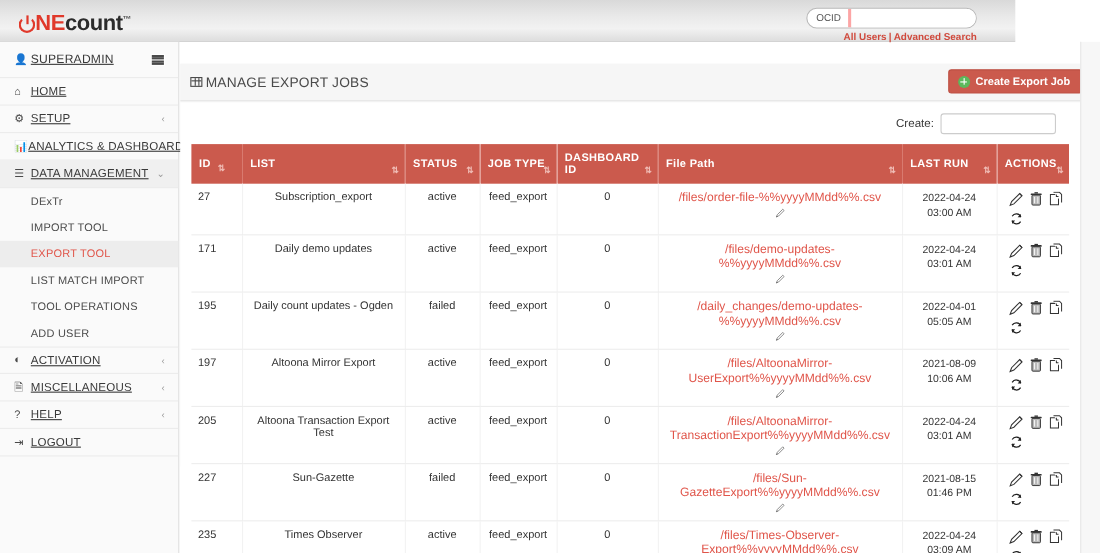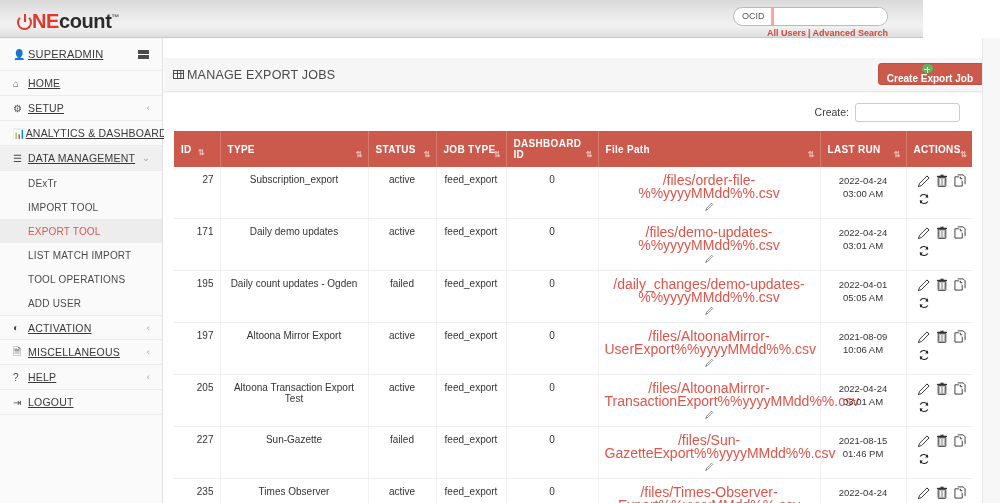--- a/index.html
+++ b/index.html
@@ -144,21 +144,20 @@
   }
   .create-btn {
     position: absolute; right: 16px; top: 5px;
     height: 22px; padding: 0 10px 0 8px;
     background: #cb5a4d;
     border: 1px solid #bd5044;
     border-radius: 3px;
     color: #ffffff; font-size: 10px; font-weight: bold;
     display: flex; align-items: center; cursor: pointer;
     white-space: nowrap;
-    flex-direction: column;
   }
   .plus-ico {
     display: inline-block; width: 11px; height: 11px;
     background: #5cb85c; border-radius: 50%;
     margin-right: 5px; position: relative;
   }
   .plus-ico:before, .plus-ico:after {
     content: ""; position: absolute; background: #fff;
   }
   .plus-ico:before { left: 2.5px; top: 5px; width: 6px; height: 1.4px; }
@@ -205,22 +204,22 @@
   tbody td {
     font-size: 10px; color: #333333;
     border-bottom: 1px solid #ededed;
     border-right: 1px solid #f2f2f2;
     padding: 7px 6px;
     vertical-align: top;
     text-align: center;
     height: 42px;
   }
   tbody td:last-child { border-right: none; }
-  td.c-id { text-align: right; }
-  .fp { color: #e0554a; font-size: 14px; line-height: 13px; display: block; cursor: pointer; }
+  td.c-id { text-align: left; }
+  .fp { color: #e0554a; font-size: 11px; line-height: 13px; display: block; cursor: pointer; }
   .pencil-sm {
     display: block; margin: 2px auto 0;
     width: 9px; height: 9px; cursor: pointer;
   }
   .lastrun { font-size: 9.5px; line-height: 13px; }
   .acts { display: flex; flex-wrap: wrap; gap: 4px; padding-left: 4px; width: 62px; }
   .acts svg { cursor: pointer; }
   .right-gutter {
     position: absolute; left: 982px; top: 38px;
     width: 18px; height: 465px; background: #f7f7f7;
@@ -355,21 +354,21 @@
         <col style="width:86px">
           <col style="width:66px">
       </colgroup>
       <thead>
         <tr>
           <th class="c-id">
             <span>ID</span>
             <span class="sortico">⇅</span>
           </th>
           <th>
-            <span>TYPE</span>
+            <span>LIST</span>
             <span class="sortico">⇅</span>
           </th>
           <th>
             <span>STATUS</span>
             <span class="sortico">⇅</span>
           </th>
           <th>
             <span>JOB TYPE</span>
             <span class="sortico">⇅</span>
           </th>

